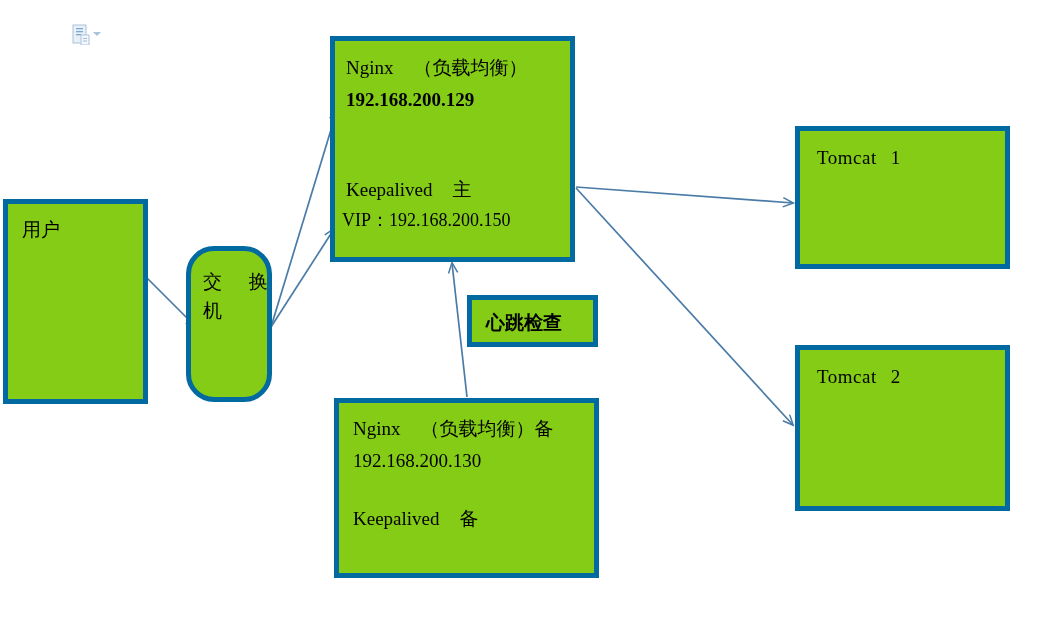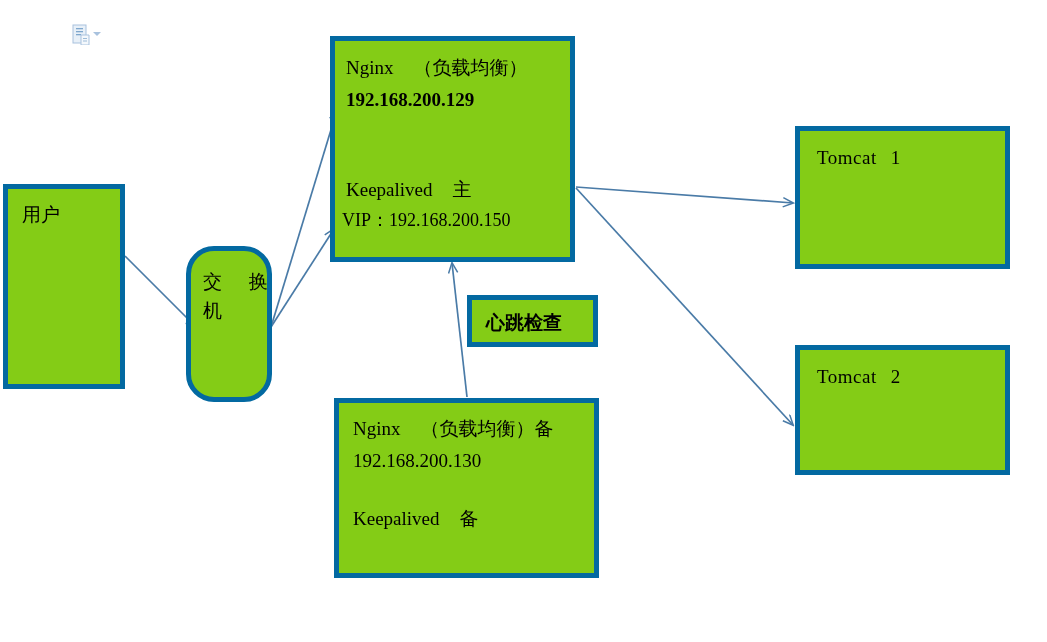--- a/index.html
+++ b/index.html
@@ -42,27 +42,27 @@
     display: inline-block;
     background-repeat: repeat-x;
     background-position: left bottom;
     background-size: 4px 3px;
     background-image:
       linear-gradient(45deg, transparent 45%, #e03a2f 45%, #e03a2f 55%, transparent 55%),
       linear-gradient(-45deg, transparent 45%, #e03a2f 45%, #e03a2f 55%, transparent 55%);
     padding-bottom: 3px;
   }
   
-  #node-user      { left: 3px;   top: 184px; width: 122px; height: 205px; }
+  #node-user      { left: 3px;   top: 199px; width: 145px; height: 205px; }
   #node-switch    { left: 186px; top: 246px; width: 86px;  height: 156px; border-radius: 28px; }
   #node-nginx-master { left: 330px; top: 36px;  width: 245px; height: 226px; }
   #node-heartbeat { left: 467px; top: 295px; width: 131px; height: 52px; font-weight: bold; }
   #node-nginx-backup { left: 334px; top: 398px; width: 265px; height: 180px; }
   #node-tomcat1   { left: 795px; top: 126px; width: 215px; height: 143px; }
-  #node-tomcat2   { left: 795px; top: 345px; width: 215px; height: 130px; }
+  #node-tomcat2   { left: 795px; top: 345px; width: 215px; height: 166px; }
 
   .t-user   { left: 14px; top: 16px; font-size: 19px; }
   .t-switch { left: 12px; top: 16px; font-size: 19px; letter-spacing: 11px; line-height: 1.55; }
   .t-nx-l1  { left: 11px; top: 17px;  font-size: 19px; }
   .t-nx-l2  { left: 11px; top: 49px;  font-size: 19px; font-weight: bold; }
   .t-nx-l3  { left: 11px; top: 139px; font-size: 19px; }
   .t-nx-l4  { left: 7px; top: 170px; font-size: 18px; }
   .t-hb     { left: 14px; top: 13px;  font-size: 19px; }
   .t-nb-l1  { left: 14px; top: 16px;  font-size: 19px; }
   .t-nb-l2  { left: 14px; top: 48px;  font-size: 19px; }

